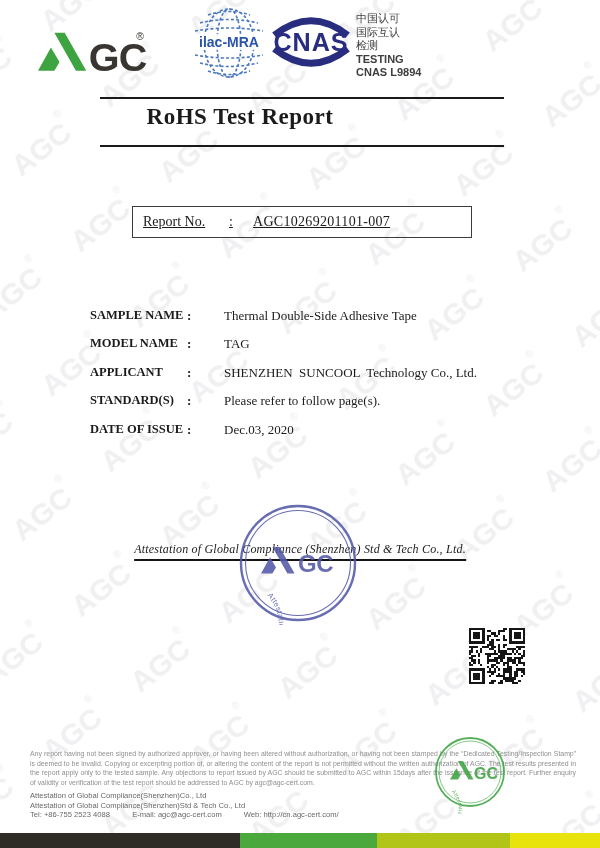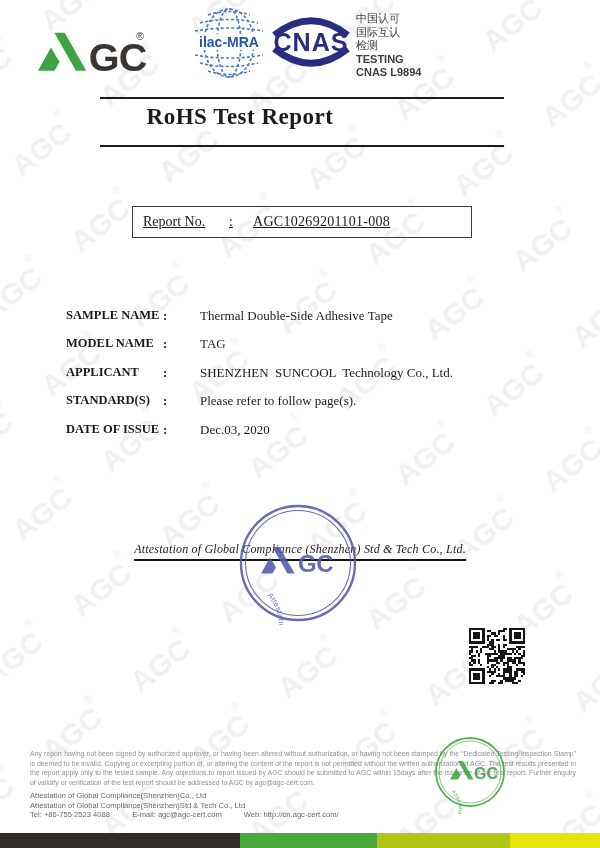--- a/index.html
+++ b/index.html
@@ -34,21 +34,21 @@
 
   .page-title{left:0;top:104px;width:480px;text-align:center;font-weight:bold;font-size:23px;letter-spacing:.5px;}
 
   .report-box{left:132px;top:206px;width:338px;height:30px;border:1px solid #3c3c3c;
               display:flex;align-items:center;font-size:14px;text-decoration:underline;}
   .report-box .lbl{margin-left:10px;width:86px;}
   .report-box .col{width:24px;}
   .report-box .val{letter-spacing:.3px;}
 
   .field-row{left:66px;width:470px;height:16px;display:flex;font-size:13px;}
-  .field-row .lbl{width:97px;font-weight:bold;font-size:12.5px;}
+  .field-row .lbl{width:97px;font-weight:bold;font-size:12.5px;margin-left:24px;}
   .field-row .col{width:37px;font-weight:bold;}
   .field-row .val{white-space:pre-wrap;}
 
   .attestation{left:50%;top:542px;transform:translateX(-50%);white-space:nowrap;
                font-weight:normal;font-style:italic;font-size:12px;letter-spacing:.2px;
                border-bottom:2px solid #141414;padding-bottom:2px;z-index:2;}
   .stamp-blue{left:236px;top:501px;z-index:3;opacity:.88;}
   .ring-text-blue{font-family:"Liberation Sans",sans-serif;font-size:7.6px;fill:#5459a8;letter-spacing:.4px;}
   .stamp-green{left:428px;top:730px;z-index:3;opacity:.85;}
   .ring-text-green{font-family:"Liberation Sans",sans-serif;font-size:5.2px;fill:#38a23c;letter-spacing:.3px;}
@@ -117,21 +117,21 @@
     <div class="bold">CNAS L9894</div>
   </div>
 
   <div class="abs rule rule-top"></div>
   <div class="abs page-title">RoHS Test Report</div>
   <div class="abs rule rule-title"></div>
 
   <div class="abs report-box">
     <span class="lbl">Report No.</span>
     <span class="col">:</span>
-    <span class="val">AGC10269201101-008</span>
+    <span class="val">AGC10269201101-007</span>
   </div>
 
   <div class="abs field-row" style="top:308px">
     <span class="lbl">SAMPLE NAME</span>
     <span class="col">:</span>
     <span class="val">Thermal Double-Side Adhesive Tape</span>
   </div>
   <div class="abs field-row" style="top:336px">
     <span class="lbl">MODEL NAME</span>
     <span class="col">:</span>

